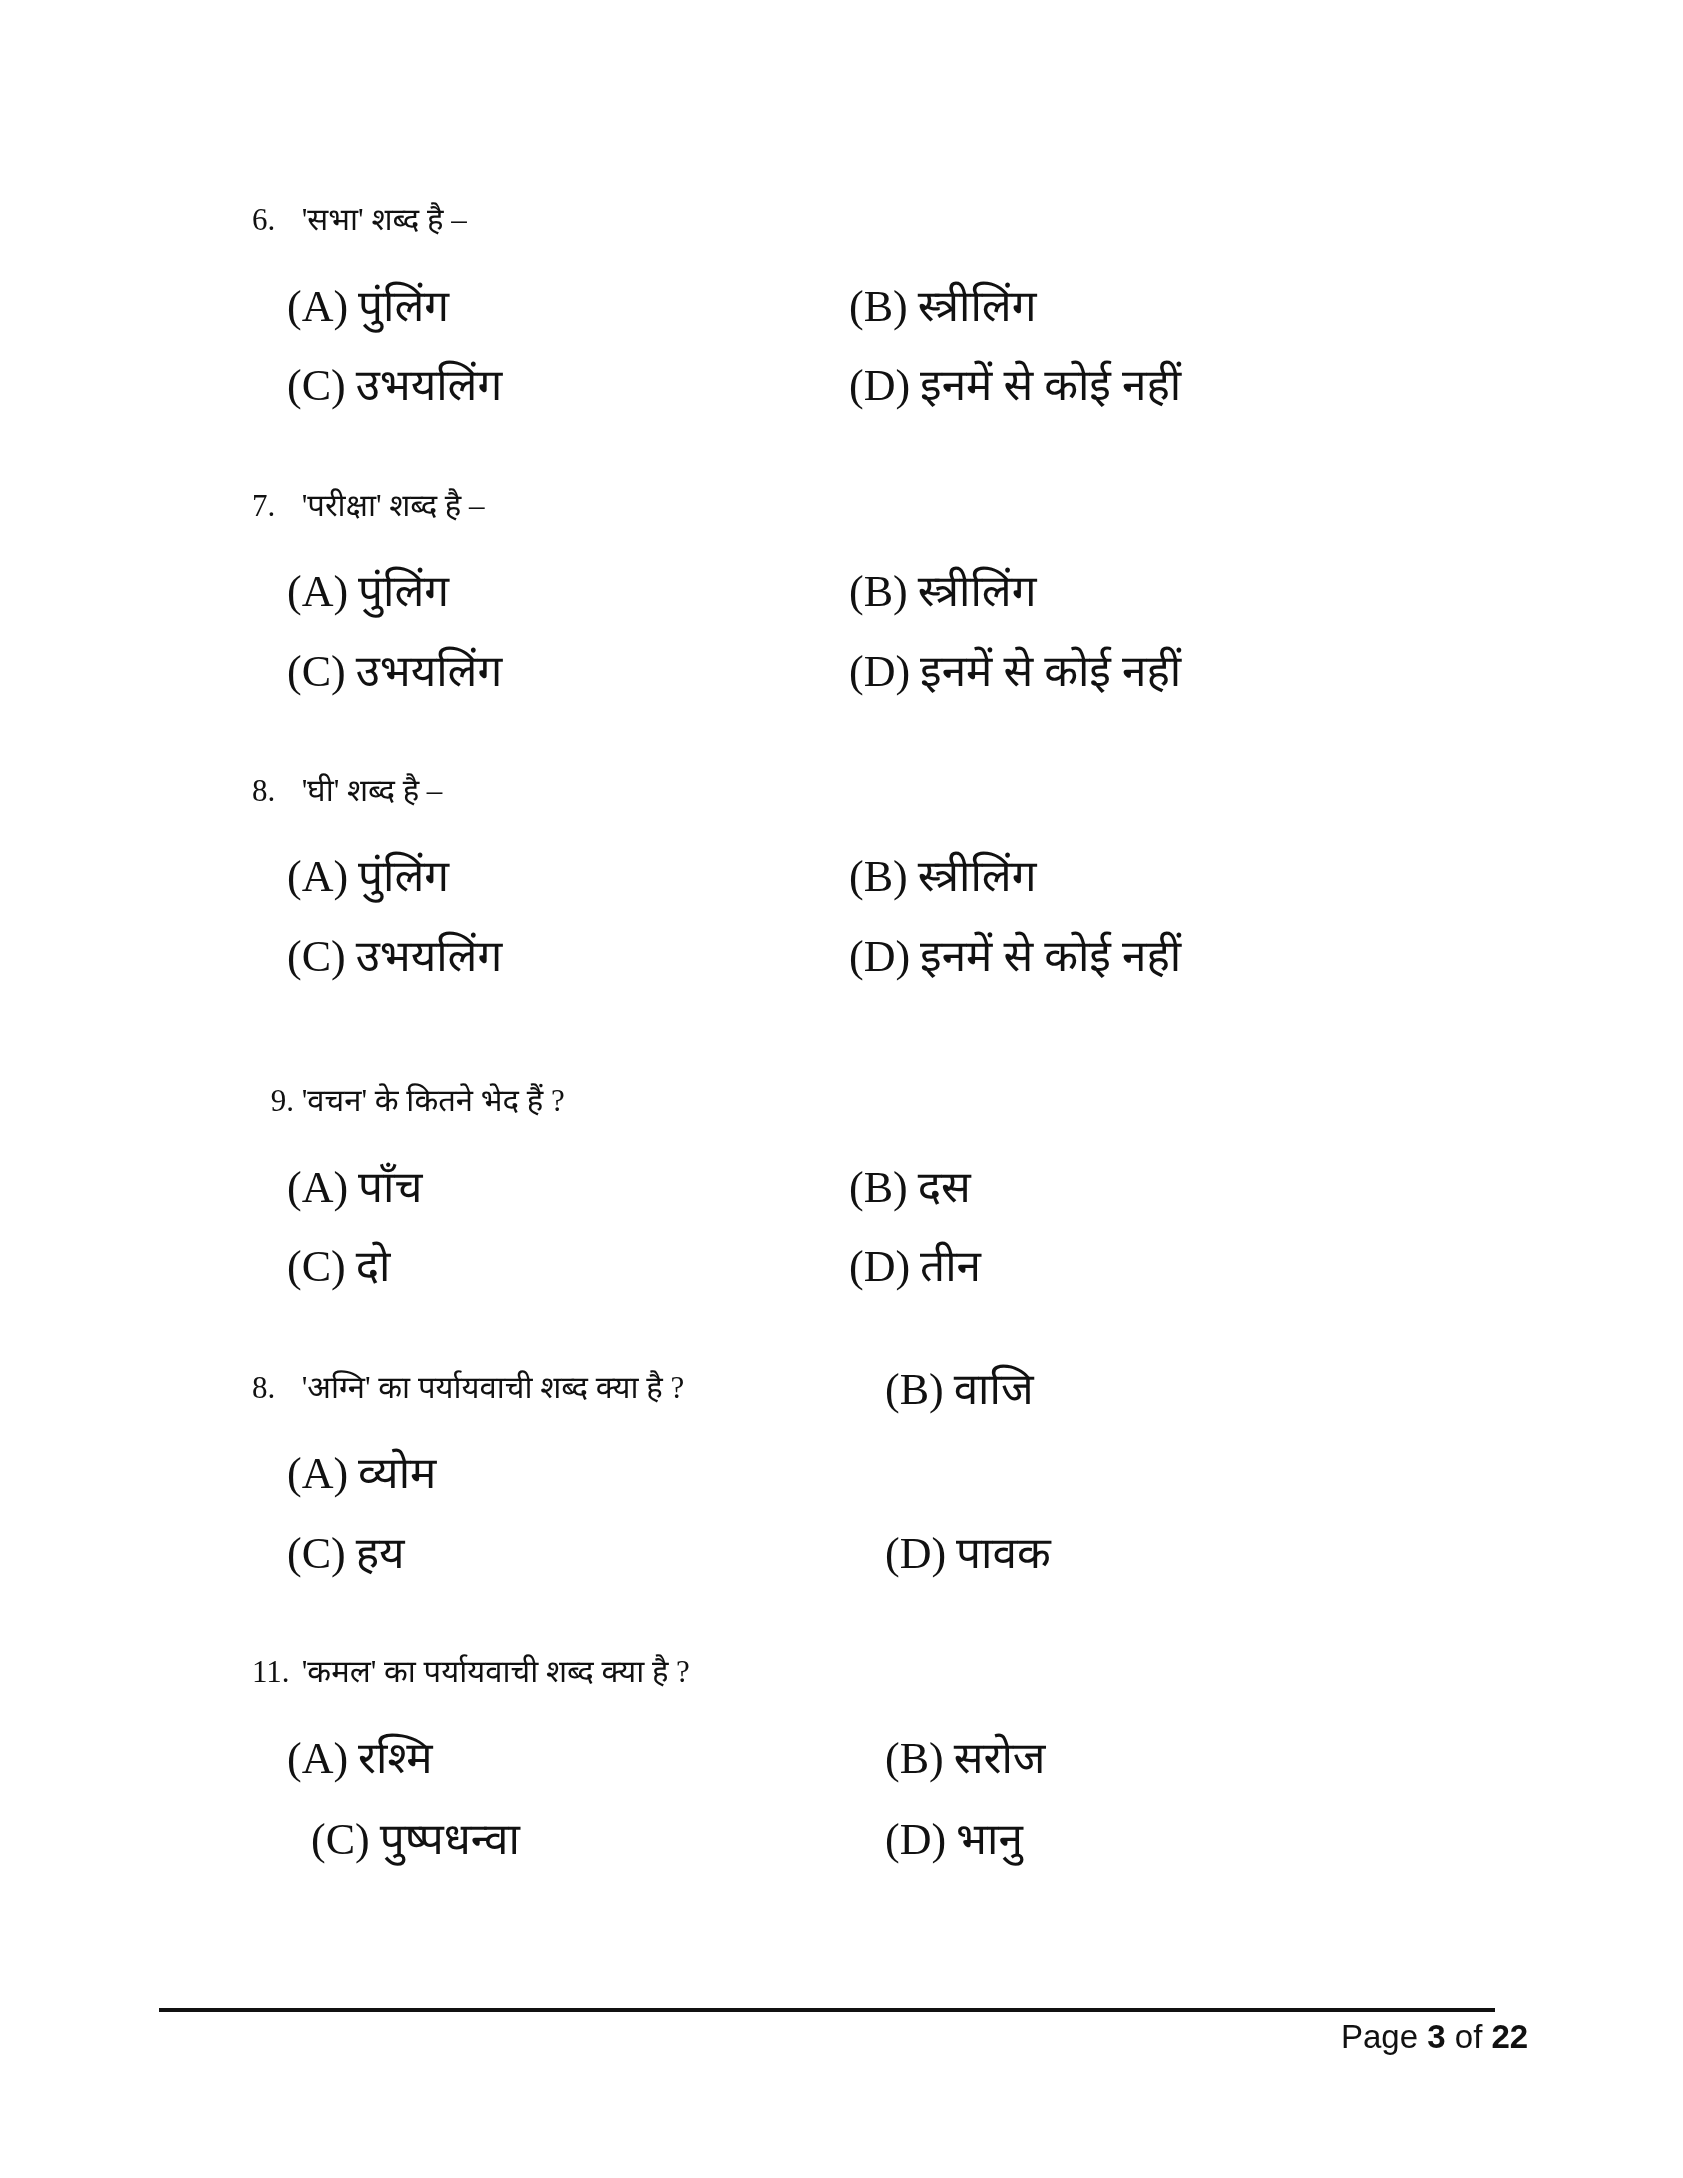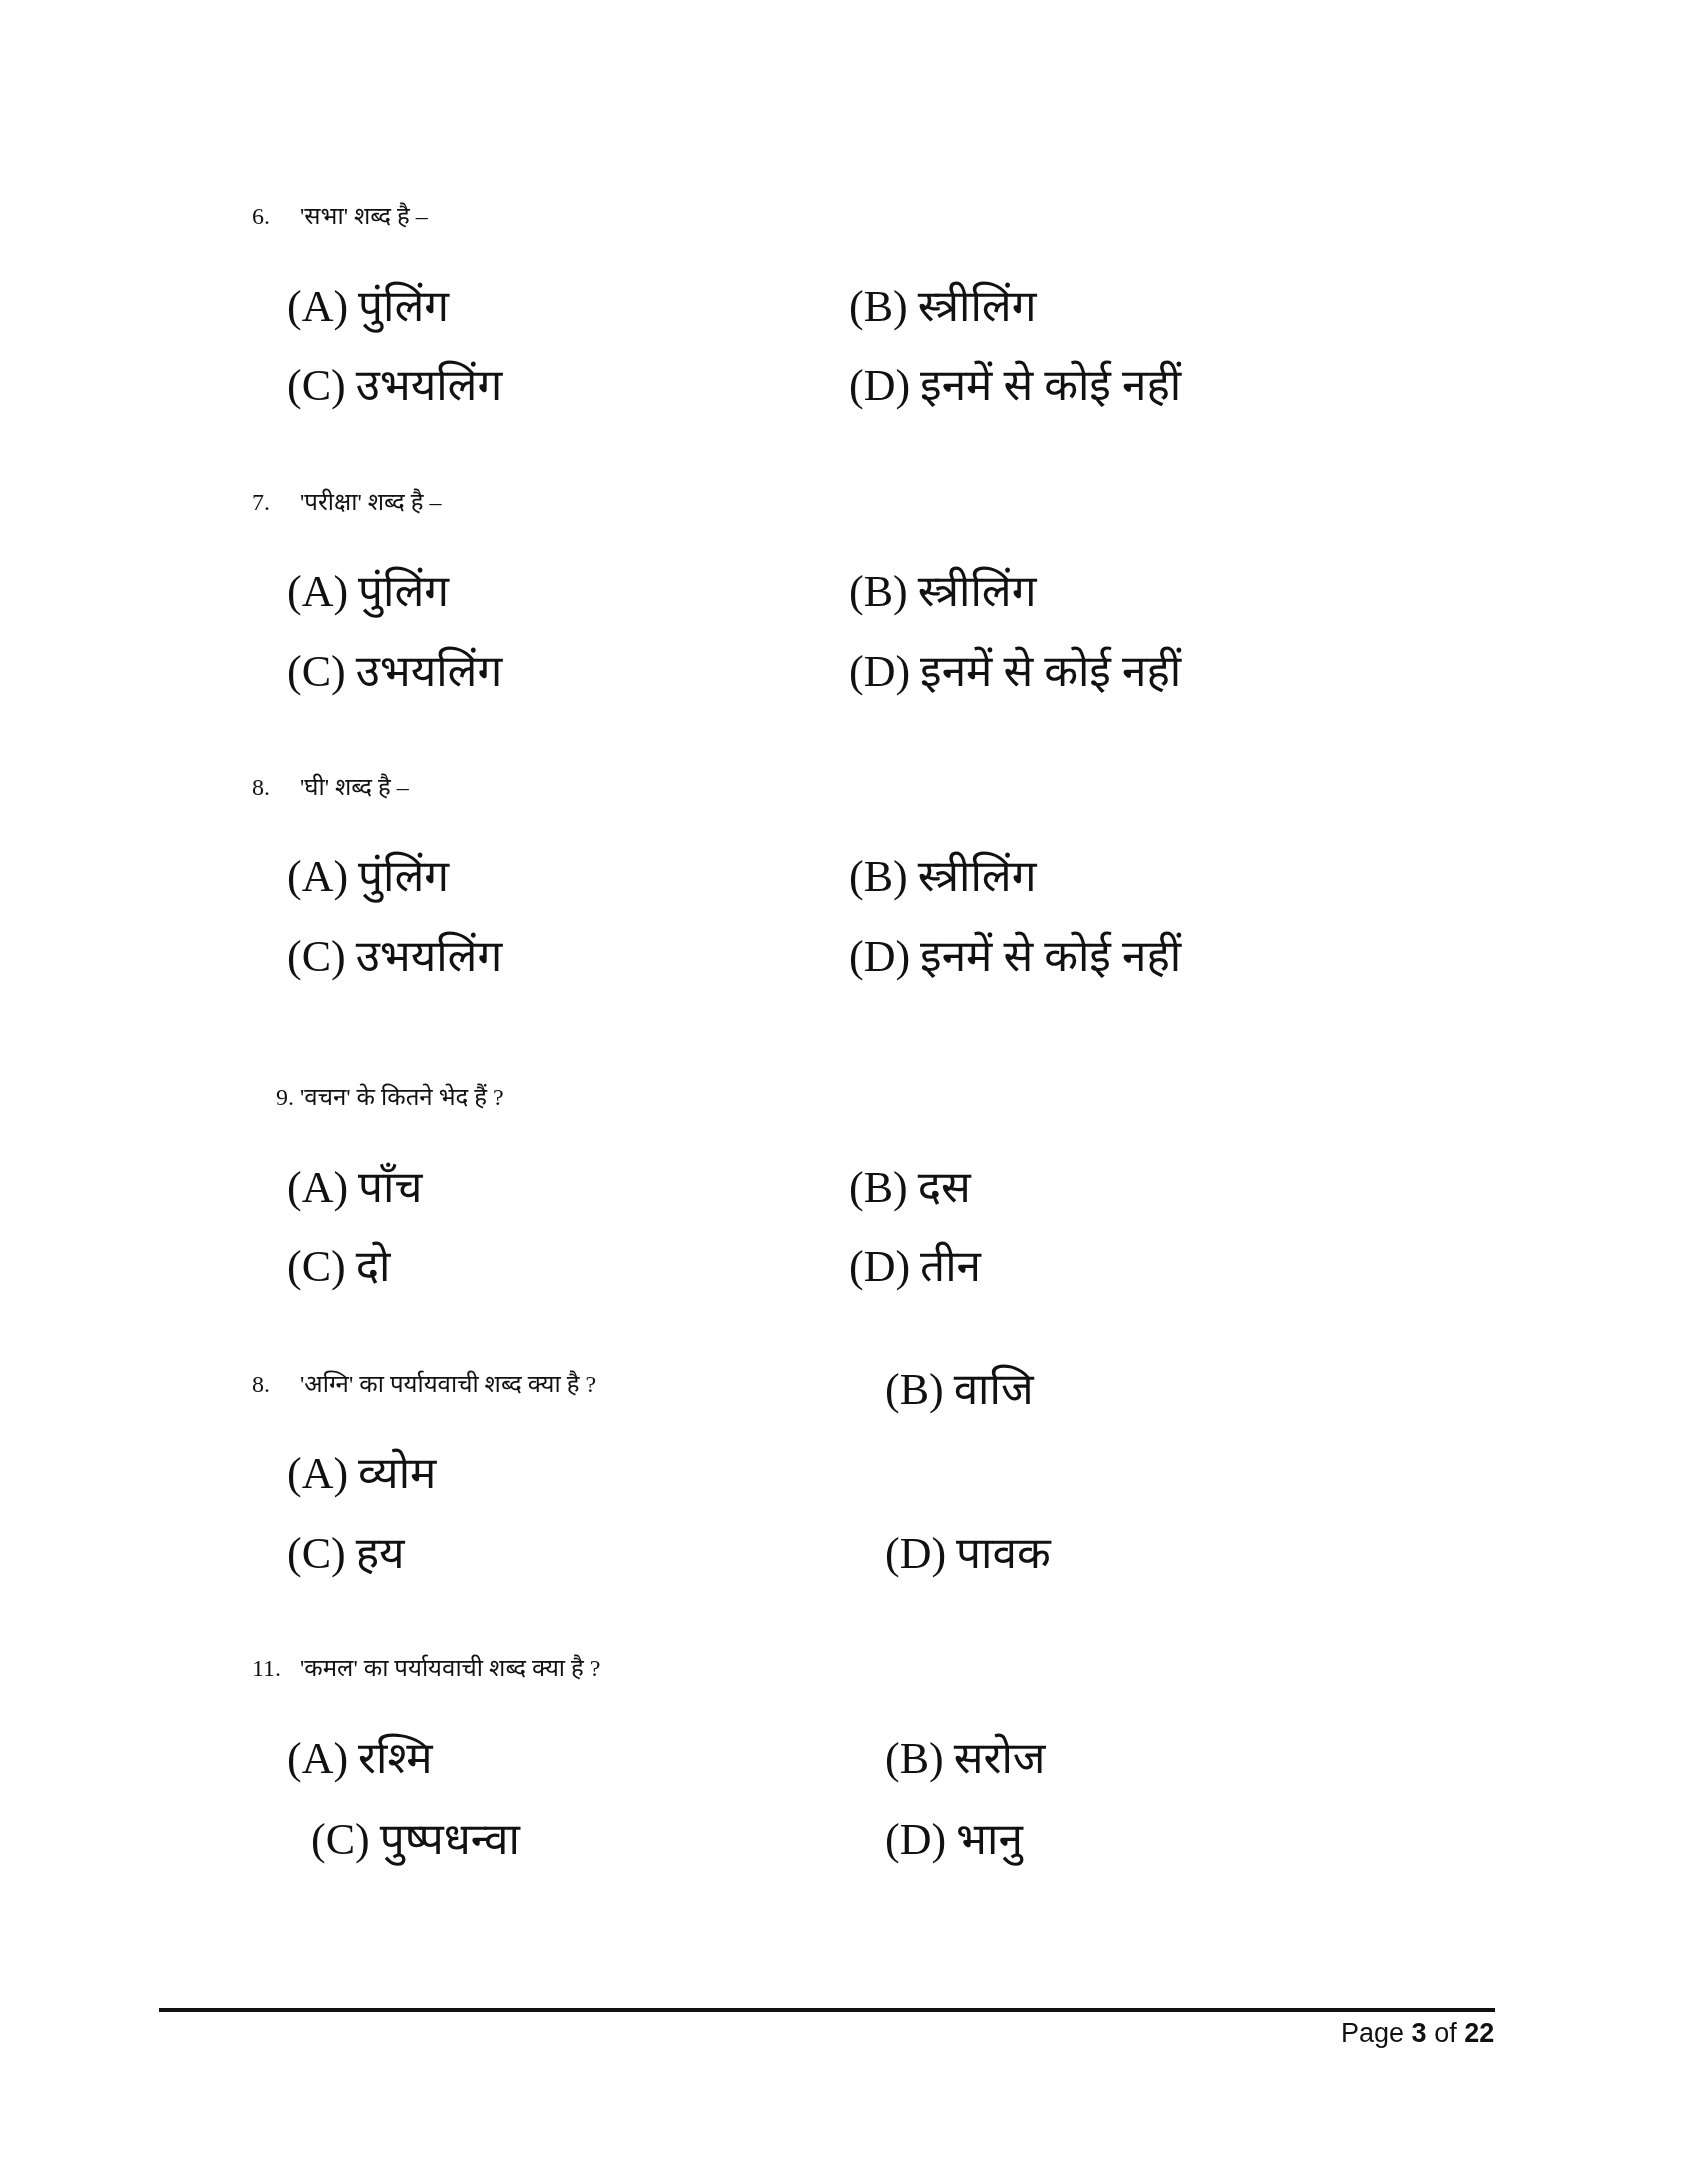--- a/index.html
+++ b/index.html
@@ -1,24 +1,24 @@
 <!DOCTYPE html>
 <html><head>
 <meta charset="utf-8">
 <style>
   html, body { margin:0; padding:0; background:#ffffff; }
   body { width:1683px; height:2178px; position:relative; overflow:hidden;
          font-family:"Liberation Serif","DejaVu Serif",serif; color:#111; }
-  .q { position:absolute; font-size:24px; white-space:nowrap; line-height:1; }
+  .q { position:absolute; font-size:31px; white-space:nowrap; line-height:1; }
   .opt { position:absolute; font-size:44px; white-space:nowrap; line-height:1; }
   .lbl { margin-right:10px; }
   .num { display:inline-block; min-width:42px; }
   .footer-line { position:absolute; left:159px; top:2008px; width:1336px; height:4px; background:#111; }
   .footer { position:absolute; left:1341px; top:2018px; font-family:"Liberation Sans","DejaVu Sans",sans-serif;
-            font-size:27px; color:#111; white-space:nowrap; }
+            font-size:33px; color:#111; white-space:nowrap; }
   .footer b { font-weight:bold; }
 </style>
 </head>
 <body>
 
 <div class="q" style="left:252px;top:204px;">
   <span class="num">6.</span>
   <span>'सभा' शब्द है –</span>
 </div>
 <div class="opt" style="left:287px;top:285px;">

